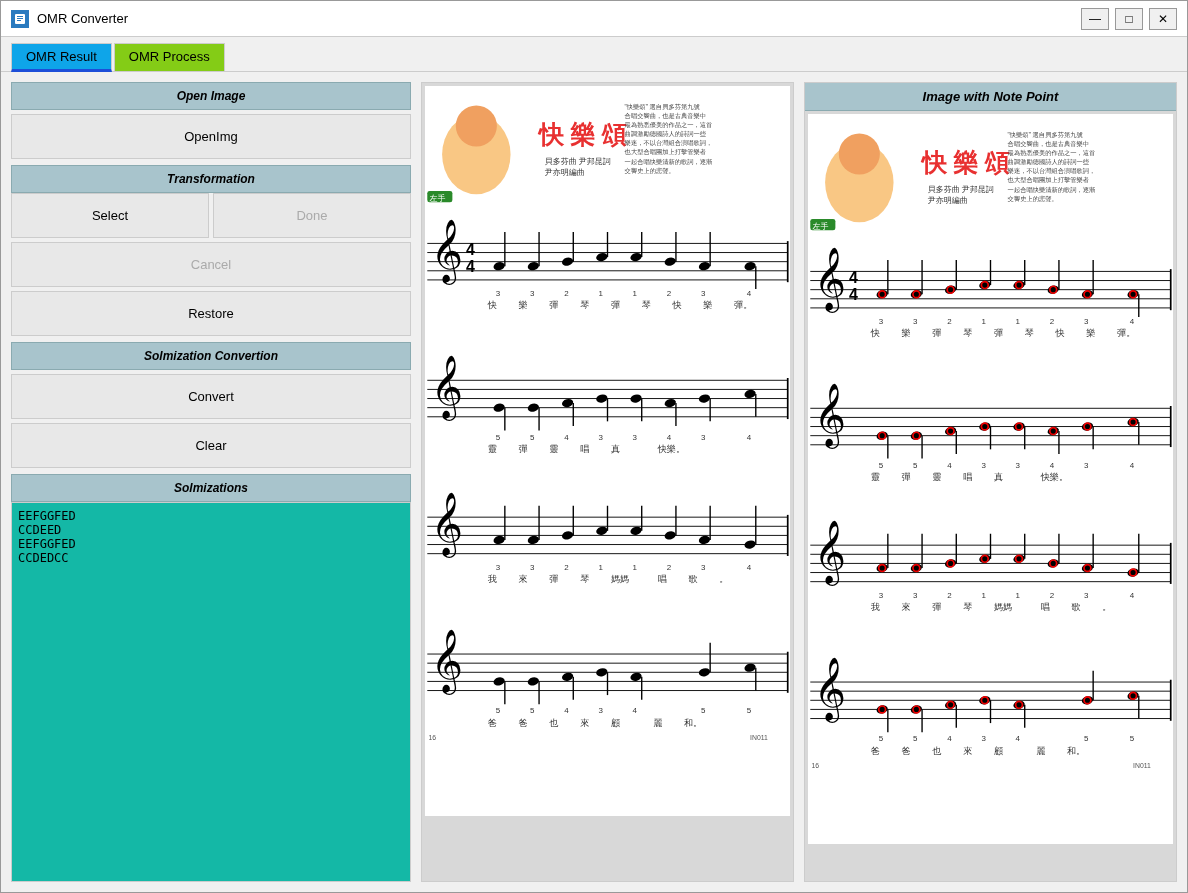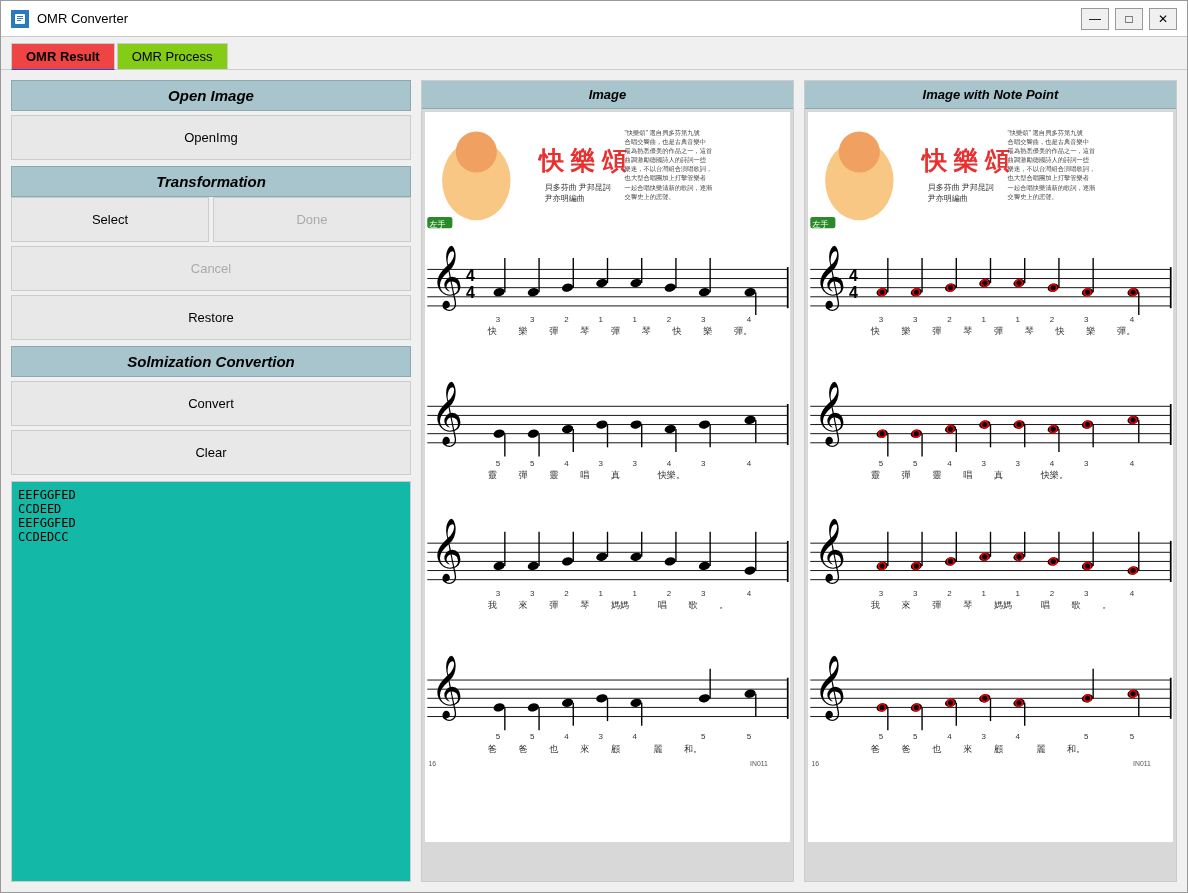--- a/index.html
+++ b/index.html
@@ -65,25 +65,24 @@
     .tab {
       padding: 5px 14px;
       background: #84cc16;
       border: 1px solid #ccc;
       border-bottom: none;
       cursor: pointer;
       font-size: 13px;
       margin-right: 2px;
     }
     .tab.active {
-      background: #ef4444;
-      border-bottom: 1px solid #1d4ed8;
+      background: #0ea5e9;
+      border-bottom: 3px solid #1d4ed8;
       margin-bottom: -1px;
       z-index: 1;
-      font-weight: bold;
     }
 
     .main-content {
       display: flex;
       flex: 1;
       padding: 10px;
       gap: 10px;
       overflow: hidden;
     }
 
@@ -95,21 +94,21 @@
       flex-direction: column;
       gap: 0;
     }
 
     .section-header {
       background: #a8c4cc;
       text-align: center;
       font-weight: bold;
       font-style: italic;
       padding: 6px;
-      font-size: 15px;
+      font-size: 12px;
       border: 1px solid #8aaab0;
     }
 
     .panel-btn {
       display: block;
       width: 100%;
       padding: 14px;
       background: #e8e8e8;
       border: 1px solid #ccc;
       cursor: pointer;
@@ -242,30 +241,30 @@
       <button class="panel-btn">Restore</button>
 
       <div class="section-spacer"></div>
 
       <div class="section-header">Solmization Convertion</div>
       <button class="panel-btn">Convert</button>
       <button class="panel-btn">Clear</button>
 
       <div class="section-spacer"></div>
 
+      <div class="section-header">Solmizations</div>
       <textarea class="solmizations-text" readonly="" style="">EEFGGFED
 CCDEED
 EEFGGFED
 CCDEDCC</textarea>
     </div>
 
     <div class="right-panels">
 
       <div class="image-panel">
-        <div class="image-panel-header">Image</div>
         <div class="image-panel-content">
           <div class="music-image-placeholder">
 
             <svg viewBox="0 0 320 640" xmlns="http://www.w3.org/2000/svg" style="width:100%;background:#fff;">
 
               <rect x="0" y="0" width="320" height="110" fill="#fff"></rect>
 
               <ellipse cx="45" cy="60" rx="30" ry="35" fill="#f9c784"></ellipse>
               <circle cx="45" cy="35" r="18" fill="#f0a060"></circle>
 

